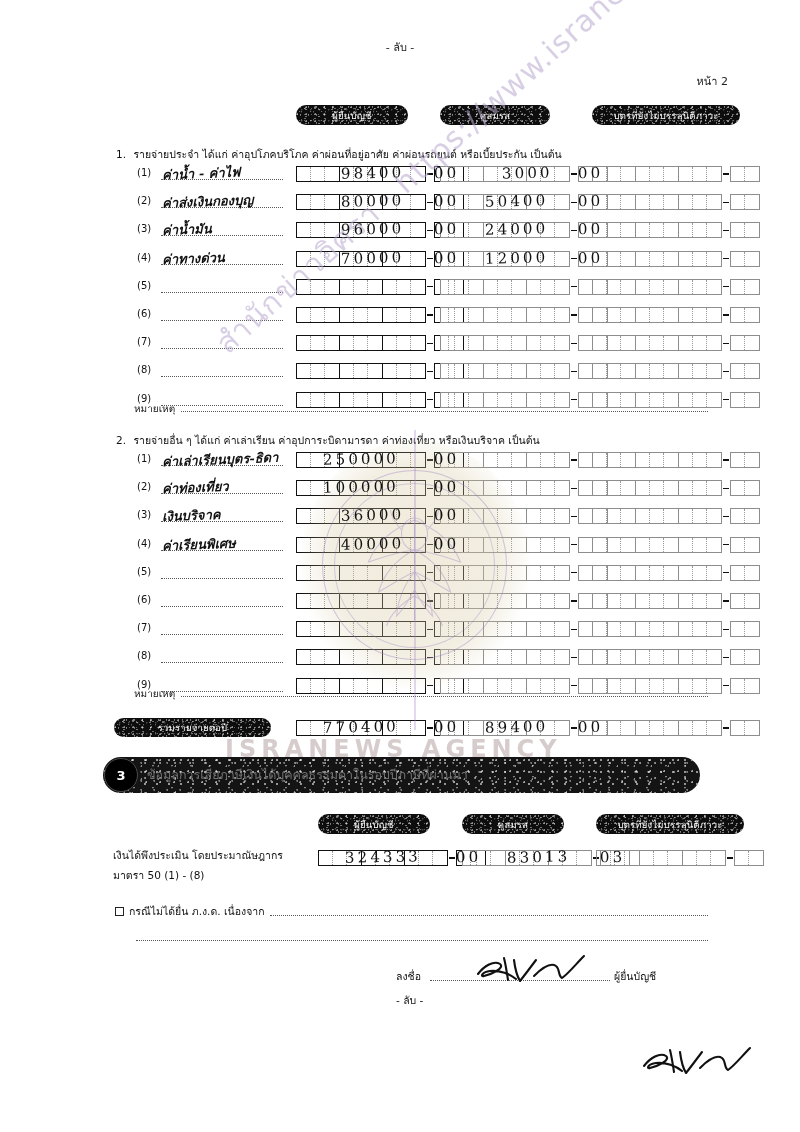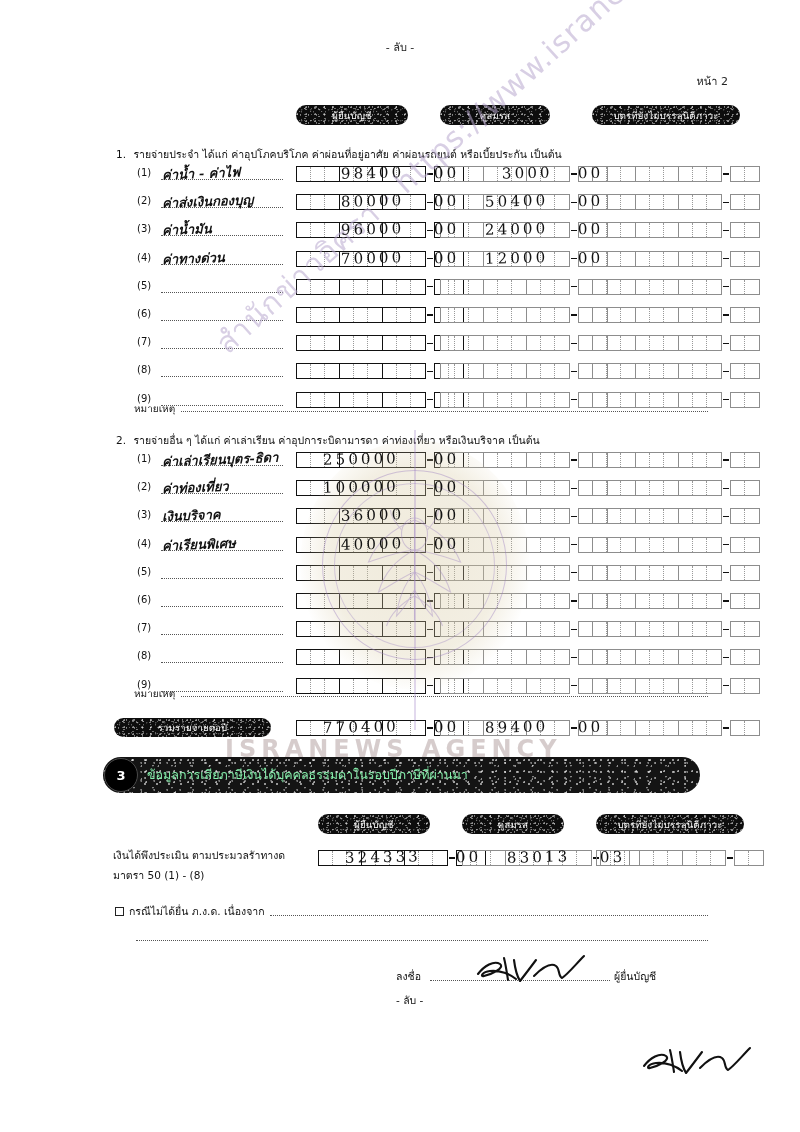--- a/index.html
+++ b/index.html
@@ -152,21 +152,21 @@
     mix-blend-mode:screen; pointer-events:none;
   }
   .banner-num {
     position:relative; z-index:2;
     width:34px; height:34px; border-radius:50%;
     background:#000; color:#fff; border:1.5px solid #4a4a4a;
     display:flex; align-items:center; justify-content:center;
     font-size:13px; font-weight:bold; margin-left:1px; flex:0 0 auto;
   }
   .banner-title {
-    position:relative; z-index:2; color:#86efac;
+    position:relative; z-index:2; color:#737373;
     font-size:12.5px; margin-left:9px; white-space:nowrap;
   }
 
   
   .sig-svg { position:absolute; z-index:5; }
   .cbox {
     position:absolute; width:9px; height:9px;
     border:1.2px solid #222;
   }
   .foot-text { position:absolute; font-size:10.5px; color:#111; }
@@ -1690,21 +1690,21 @@
   <div class="pill" style="left:318px; top:814px; width:112px;">
     <span>ผู้ยื่นบัญชี</span>
   </div>
   <div class="pill" style="left:462px; top:814px; width:102px;">
     <span>คู่สมรส</span>
   </div>
   <div class="pill" style="left:596px; top:814px; width:148px;">
     <span>บุตรที่ยังไม่บรรลุนิติภาวะ</span>
   </div>
 
-  <div class="row-label" style="left:113px; top:847px; font-size:10.5px;">เงินได้พึงประเมิน ตามประมวลรัาทางด</div>
+  <div class="row-label" style="left:113px; top:847px; font-size:10.5px;">เงินได้พึงประเมิน โดยประมาณัษฎากร</div>
   <div class="row-label" style="left:113px; top:867px; font-size:10.5px;">มาตรา 50 (1) - (8)</div>
 
   <div id="section3-boxes">
       <div class="boxgrp" style="left: 318px; top: 850px;">
         <div style="display: flex;">
           <div class="trio">
             <div class="cell"></div>
             <div class="cell"></div>
             <div class="cell"></div>
           </div>

